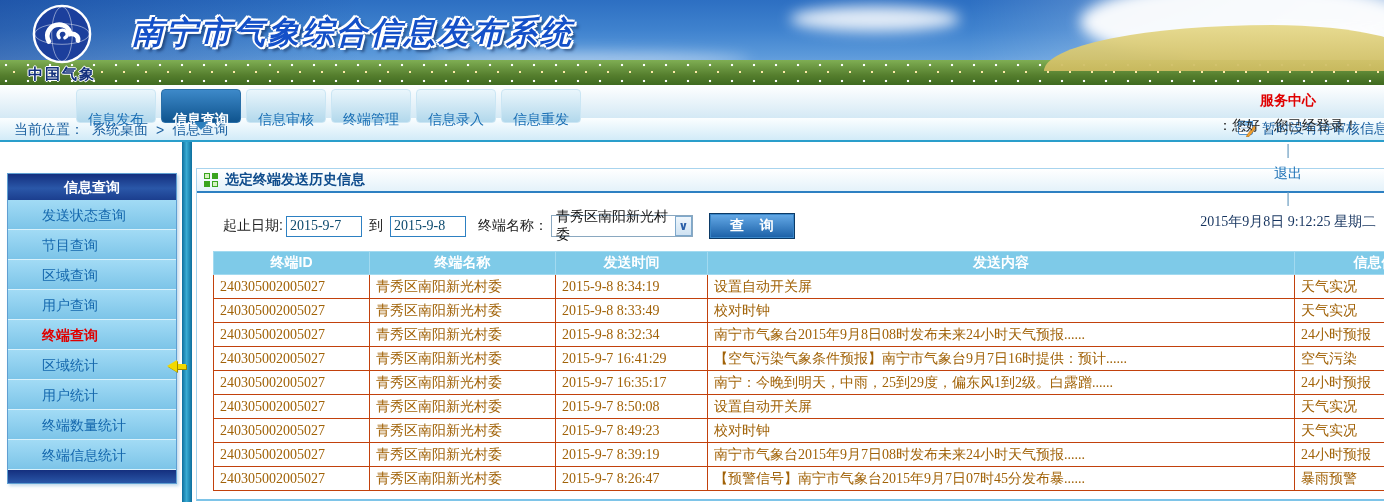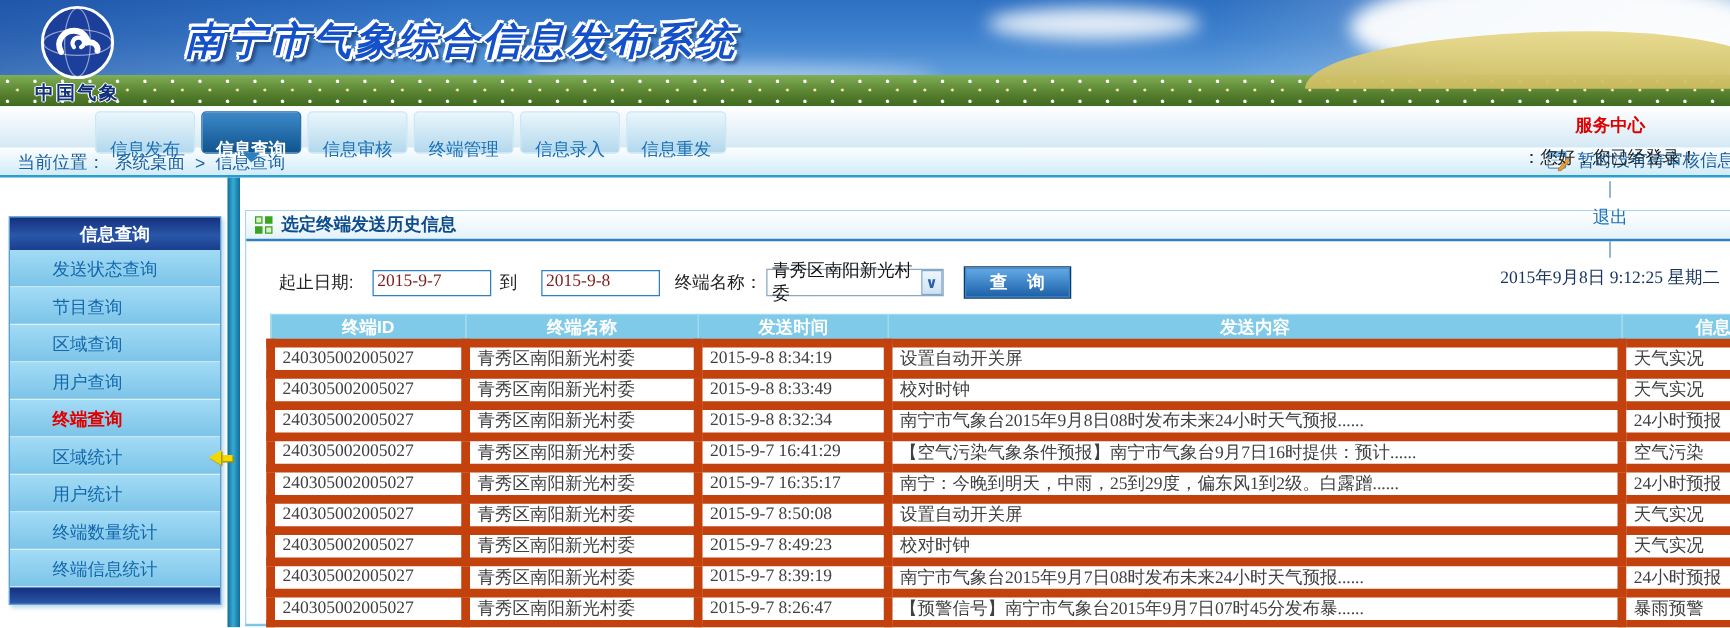--- a/index.html
+++ b/index.html
@@ -22,21 +22,21 @@
       radial-gradient(circle 1.2px at 6px 5px, #fff 1.2px, transparent 1.6px),
       radial-gradient(circle 1px at 14px 12px, #ffe9a8 1px, transparent 1.4px),
       linear-gradient(180deg,#7fae54 0%,#567f2e 60%,#3f6a20 100%);
     background-size:22px 16px,22px 16px,100% 100%; }
   .hill { position:absolute; right:-40px; bottom:14px; width:380px; height:46px;
     background:linear-gradient(180deg,#e6d98b,#cdbb60); border-radius:60% 40% 0 0/100% 80% 0 0; opacity:.95; }
   .logo-wrap { position:absolute; left:22px; top:4px; width:80px; text-align:center; }
   .logo { width:60px; height:60px; display:block; margin:0 auto; }
   .logo-text { font-size:15px; font-weight:bold; color:#12307c; letter-spacing:2px;
     text-shadow:1px 0 0 #fff,-1px 0 0 #fff,0 1px 0 #fff,0 -1px 0 #fff; margin-top:1px; }
-  .site-title { position:absolute; left:148px; top:12px; font-size:31px; font-weight:bold; font-style:italic;
+  .site-title { position:absolute; left:132px; top:12px; font-size:31px; font-weight:bold; font-style:italic;
     color:#1450c8; letter-spacing:3px;
     text-shadow:2px 0 0 #fff,-2px 0 0 #fff,0 2px 0 #fff,0 -2px 0 #fff,2px 2px 0 #fff,-2px -2px 0 #fff,4px 4px 3px rgba(0,20,60,.55); }
 
   
   .tabbar { position:relative; height:33px; background:linear-gradient(180deg,#ffffff,#d4e9f5); z-index:3; }
   .tabs { position:absolute; left:76px; top:4px; display:flex; gap:5px; }
   .tab { display:block; height:26px; line-height:26px; padding:16px 11px; border-radius:4px;
     background:linear-gradient(180deg,#eaf6fc,#b2d8ec); color:#1a6fb5; font-size:14px; cursor:pointer;
     border:1px solid #cbe6f4; position:relative; text-decoration:none; }
   .tab.active { background:linear-gradient(180deg,#3d89c9,#0f548e); color:#fff; font-weight:bold; border-color:#2a6fa8; }
@@ -86,39 +86,39 @@
     color:#0f4c8c; font-weight:bold; font-size:14px; }
   .grid-icon { width:14px; height:14px; display:grid; grid-template-columns:6px 6px; grid-template-rows:6px 6px; gap:2px; }
   .grid-icon i { display:block; }
   .grid-icon i:nth-child(1){ background:#d6f2c2; border:1px solid #3aa41e; }
   .grid-icon i:nth-child(2){ background:#3aa41e; }
   .grid-icon i:nth-child(3){ background:#3aa41e; }
   .grid-icon i:nth-child(4){ background:#d6f2c2; border:1px solid #3aa41e; }
 
   .form-row { margin:20px 0 0 26px; display:flex; align-items:center; font-size:14px; color:#222; }
   .form-row label { margin-right:3px; }
-  .date-input { width:95px; height:21px; border:1px solid #2d80c2; color:#7f1d1d; padding:0 3px;
-    font:14px "Liberation Serif","DejaVu Serif",serif;margin-left:12px; }
+  .date-input { width:76px; height:21px; border:1px solid #2d80c2; color:#0c4a6e; padding:0 3px;
+    font:14px "Liberation Serif","DejaVu Serif",serif; }
   .to-label { margin:0 7px; }
   .terminal-label { margin-left:12px; }
   .select { width:142px; height:22px; border:1px solid #8aa8c0; background:#fff; display:flex;
     align-items:center; justify-content:space-between; padding-left:4px; cursor:pointer; font-size:14px; color:#111; }
   .select-arrow { width:18px; height:20px; background:linear-gradient(180deg,#eef6fc,#cfe2f2);
     border:1px solid #7ea8cc; display:flex; align-items:center; justify-content:center;
     color:#2a5fa8; font-size:12px; font-weight:bold; }
   .query-btn { margin-left:16px; width:86px; height:26px; background:linear-gradient(180deg,#66abe8,#1a5fa6);
     border:1px solid #0c3a66; box-shadow:0 0 0 1px #3a86c8 inset; color:#fff; font-size:14px; font-weight:bold;
     letter-spacing:6px; text-indent:6px; cursor:pointer; }
 
   .history-table { margin:12px 0 0 16px; border-collapse:collapse; table-layout:fixed; width:1241px;
     border:1px solid #58aede; }
   .history-table th { background:#7ecae8; color:#fff; font-weight:bold; font-size:14px; height:23px;
     border:1px solid #a2daf0; text-align:center;margin-top:32px; }
-  .history-table td { background:#fff; border:7px solid #c2410c; height:24px; padding:0 6px;
-    font:14px "Liberation Serif","DejaVu Serif",serif; color:#404040; white-space:nowrap; overflow:hidden; text-align:left; }
+  .history-table td { background:#fff; border:1px solid #c2410c; height:24px; padding:0 6px;
+    font:14px "Liberation Serif","DejaVu Serif",serif; color:#a16207; white-space:nowrap; overflow:hidden; text-align:left; }
 </style>
 </head>
 <body>
 
 <div class="page">
 
   <header class="banner">
     <div class="tint"></div>
     <div class="cloud c1"></div>
     <div class="cloud c2"></div>

